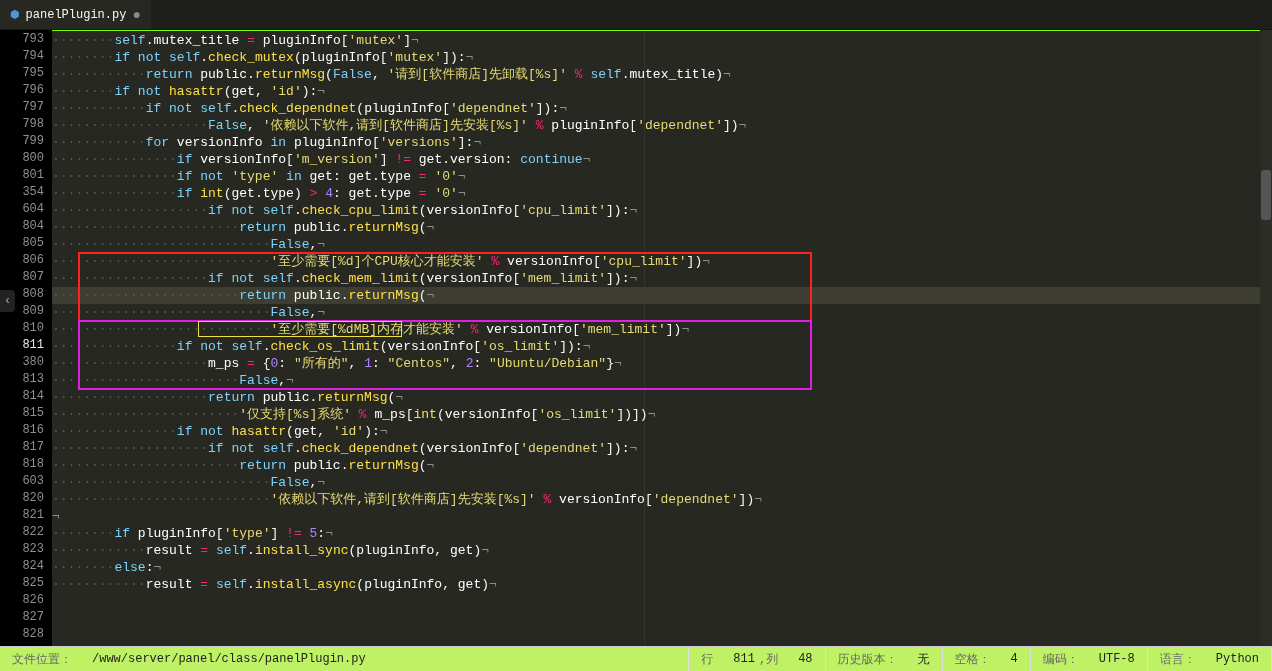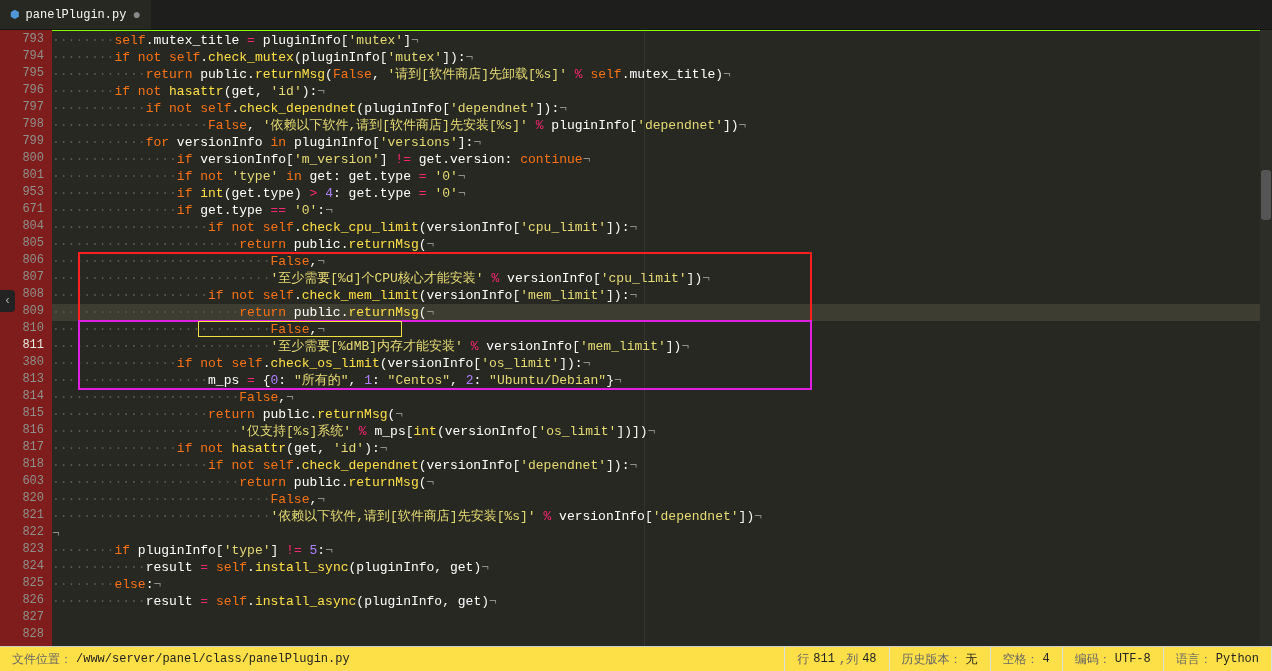--- a/index.html
+++ b/index.html
@@ -33,21 +33,21 @@
 .tab .icon { color: #5097d8; font-size: 11px; }
 .tab .close { color: #888; font-size: 14px; }
 .editor-area {
   position: relative;
   height: 616px;
   display: flex;
   overflow: hidden;
 }
 .gutter {
   width: 52px;
-  background: #7f1d1d;
+  background: #000000;
   text-align: right;
   padding-top: 1px;
   padding-right: 8px;
   color: #8f908a;
   font-size: 12px;
   line-height: 17px;
   user-select: none;
 }
 .gutter .ln { height: 17px; }
 .gutter .ln.cur { color: #e8e8e2; }
@@ -60,21 +60,21 @@
 .ruler { position: absolute; top: 0; bottom: 0; left: 592px; width: 1px; background: rgba(120,120,120,.15);}
 .code-line {
   height: 17px;
   white-space: pre;
   font-size: 13px;
   line-height: 17px;
   position: relative;
 }
 .code-line.cur { background: #3e3d32; }
 .ws { color: #555a50; }
-.kw { color: #f97316; }
+.kw { color: #7dd3fc; }
 .nm { color: #ffffff; }
 .fn { color: #fde047; }
 .st { color: #e6db74; }
 .nu { color: #ae81ff; }
 .op { color: #f92672; }
 .pn { color: #f8f8f2; }
 .cm { color: #8f908a; }
 .box-red {
   position: absolute;
   border: 2px solid #ff2020;
@@ -92,38 +92,38 @@
   border: 1px solid #f0e040;
   pointer-events: none;
   z-index: 6;
 }
 .status-bar {
   position: absolute;
   bottom: 0;
   left: 0;
   right: 0;
   height: 25px;
-  background: #fde047;
+  background: #bef264;
   color: #333;
   display: flex;
   align-items: center;
   font-size: 12px;
   border-top: 1px solid #ccc;
 }
 .status-bar .seg {
   padding: 0 12px;
   border-right: 1px solid #ddd;
   height: 100%;
   display: flex;
   align-items: center;
   white-space: nowrap;
 }
 .status-bar .seg:first-child { flex: 1; }
 .status-bar .label { color: #666; }
-.status-bar .val { color: #222; margin-left: 4px; }
+.status-bar .val { color: #222; margin-left: 20px; }
 .scrollbar {
   position: absolute;
   right: 0;
   top: 30px;
   width: 12px;
   height: 616px;
   background: #2c2d27;
 }
 .scrollbar .thumb {
   position: absolute;
@@ -167,22 +167,22 @@
   <div class="gutter" id="gutter">
       <div class="ln">793</div>
       <div class="ln">794</div>
       <div class="ln">795</div>
       <div class="ln">796</div>
       <div class="ln">797</div>
       <div class="ln">798</div>
       <div class="ln">799</div>
       <div class="ln">800</div>
       <div class="ln">801</div>
-      <div class="ln">953</div>
-      <div class="ln">671</div>
+      <div class="ln">354</div>
+      <div class="ln">604</div>
       <div class="ln">804</div>
       <div class="ln">805</div>
       <div class="ln">806</div>
       <div class="ln">807</div>
       <div class="ln">808</div>
       <div class="ln">809</div>
       <div class="ln">810</div>
       <div class="ln cur">811</div>
       <div class="ln">380</div>
       <div class="ln">813</div>
@@ -207,21 +207,20 @@
   <div class="code-line"><span class="ws">········</span><span class="kw">self</span><span class="pn">.</span><span class="nm">mutex_title</span><span class="pn"> </span><span class="op">=</span><span class="pn"> </span><span class="nm">pluginInfo</span><span class="pn">[</span><span class="st">'mutex'</span><span class="pn">]</span><span class="cm">¬</span></div>
       <div class="code-line"><span class="ws">········</span><span class="kw">if</span><span class="pn"> </span><span class="kw">not</span><span class="pn"> </span><span class="kw">self</span><span class="pn">.</span><span class="fn">check_mutex</span><span class="pn">(</span><span class="nm">pluginInfo</span><span class="pn">[</span><span class="st">'mutex'</span><span class="pn">]</span><span class="pn">)</span><span class="pn">:</span><span class="cm">¬</span></div>
       <div class="code-line"><span class="ws">············</span><span class="kw">return</span><span class="pn"> </span><span class="nm">public</span><span class="pn">.</span><span class="fn">returnMsg</span><span class="pn">(</span><span class="kw">False</span><span class="pn">,</span><span class="pn"> </span><span class="st">'请到[软件商店]先卸载[%s]'</span><span class="pn"> </span><span class="op">%</span><span class="pn"> </span><span class="kw">self</span><span class="pn">.</span><span class="nm">mutex_title</span><span class="pn">)</span><span class="cm">¬</span></div>
       <div class="code-line"><span class="ws">········</span><span class="kw">if</span><span class="pn"> </span><span class="kw">not</span><span class="pn"> </span><span class="fn">hasattr</span><span class="pn">(</span><span class="nm">get</span><span class="pn">,</span><span class="pn"> </span><span class="st">'id'</span><span class="pn">)</span><span class="pn">:</span><span class="cm">¬</span></div>
       <div class="code-line"><span class="ws">············</span><span class="kw">if</span><span class="pn"> </span><span class="kw">not</span><span class="pn"> </span><span class="kw">self</span><span class="pn">.</span><span class="fn">check_dependnet</span><span class="pn">(</span><span class="nm">pluginInfo</span><span class="pn">[</span><span class="st">'dependnet'</span><span class="pn">]</span><span class="pn">)</span><span class="pn">:</span><span class="cm">¬</span></div>
       <div class="code-line"><span class="ws">····················</span><span class="kw">False</span><span class="pn">,</span><span class="pn"> </span><span class="st">'依赖以下软件,请到[软件商店]先安装[%s]'</span><span class="pn"> </span><span class="op">%</span><span class="pn"> </span><span class="nm">pluginInfo</span><span class="pn">[</span><span class="st">'dependnet'</span><span class="pn">]</span><span class="pn">)</span><span class="cm">¬</span></div>
       <div class="code-line"><span class="ws">············</span><span class="kw">for</span><span class="pn"> </span><span class="nm">versionInfo</span><span class="pn"> </span><span class="kw">in</span><span class="pn"> </span><span class="nm">pluginInfo</span><span class="pn">[</span><span class="st">'versions'</span><span class="pn">]</span><span class="pn">:</span><span class="cm">¬</span></div>
       <div class="code-line"><span class="ws">················</span><span class="kw">if</span><span class="pn"> </span><span class="nm">versionInfo</span><span class="pn">[</span><span class="st">'m_version'</span><span class="pn">]</span><span class="pn"> </span><span class="op">!</span><span class="op">=</span><span class="pn"> </span><span class="nm">get</span><span class="pn">.</span><span class="nm">version</span><span class="pn">:</span><span class="pn"> </span><span class="kw">continue</span><span class="cm">¬</span></div>
       <div class="code-line"><span class="ws">················</span><span class="kw">if</span><span class="pn"> </span><span class="kw">not</span><span class="pn"> </span><span class="st">'type'</span><span class="pn"> </span><span class="kw">in</span><span class="pn"> </span><span class="nm">get</span><span class="pn">:</span><span class="pn"> </span><span class="nm">get</span><span class="pn">.</span><span class="nm">type</span><span class="pn"> </span><span class="op">=</span><span class="pn"> </span><span class="st">'0'</span><span class="cm">¬</span></div>
       <div class="code-line"><span class="ws">················</span><span class="kw">if</span><span class="pn"> </span><span class="fn">int</span><span class="pn">(</span><span class="nm">get</span><span class="pn">.</span><span class="nm">type</span><span class="pn">)</span><span class="pn"> </span><span class="op">&gt;</span><span class="pn"> </span><span class="nu">4</span><span class="pn">:</span><span class="pn"> </span><span class="nm">get</span><span class="pn">.</span><span class="nm">type</span><span class="pn"> </span><span class="op">=</span><span class="pn"> </span><span class="st">'0'</span><span class="cm">¬</span></div>
-      <div class="code-line"><span class="ws">················</span><span class="kw">if</span><span class="pn"> </span><span class="nm">get</span><span class="pn">.</span><span class="nm">type</span><span class="pn"> </span><span class="op">=</span><span class="op">=</span><span class="pn"> </span><span class="st">'0'</span><span class="pn">:</span><span class="cm">¬</span></div>
       <div class="code-line"><span class="ws">····················</span><span class="kw">if</span><span class="pn"> </span><span class="kw">not</span><span class="pn"> </span><span class="kw">self</span><span class="pn">.</span><span class="fn">check_cpu_limit</span><span class="pn">(</span><span class="nm">versionInfo</span><span class="pn">[</span><span class="st">'cpu_limit'</span><span class="pn">]</span><span class="pn">)</span><span class="pn">:</span><span class="cm">¬</span></div>
       <div class="code-line"><span class="ws">························</span><span class="kw">return</span><span class="pn"> </span><span class="nm">public</span><span class="pn">.</span><span class="fn">returnMsg</span><span class="pn">(</span><span class="cm">¬</span></div>
       <div class="code-line"><span class="ws">····························</span><span class="kw">False</span><span class="pn">,</span><span class="cm">¬</span></div>
       <div class="code-line"><span class="ws">····························</span><span class="st">'至少需要[%d]个CPU核心才能安装'</span><span class="pn"> </span><span class="op">%</span><span class="pn"> </span><span class="nm">versionInfo</span><span class="pn">[</span><span class="st">'cpu_limit'</span><span class="pn">]</span><span class="pn">)</span><span class="cm">¬</span></div>
       <div class="code-line"><span class="ws">····················</span><span class="kw">if</span><span class="pn"> </span><span class="kw">not</span><span class="pn"> </span><span class="kw">self</span><span class="pn">.</span><span class="fn">check_mem_limit</span><span class="pn">(</span><span class="nm">versionInfo</span><span class="pn">[</span><span class="st">'mem_limit'</span><span class="pn">]</span><span class="pn">)</span><span class="pn">:</span><span class="cm">¬</span></div>
       <div class="code-line cur"><span class="ws">························</span><span class="kw">return</span><span class="pn"> </span><span class="nm">public</span><span class="pn">.</span><span class="fn">returnMsg</span><span class="pn">(</span><span class="cm">¬</span></div>
       <div class="code-line"><span class="ws">····························</span><span class="kw">False</span><span class="pn">,</span><span class="cm">¬</span></div>
       <div class="code-line"><span class="ws">····························</span><span class="st">'至少需要[%dMB]内存才能安装'</span><span class="pn"> </span><span class="op">%</span><span class="pn"> </span><span class="nm">versionInfo</span><span class="pn">[</span><span class="st">'mem_limit'</span><span class="pn">]</span><span class="pn">)</span><span class="cm">¬</span></div>
       <div class="code-line"><span class="ws">················</span><span class="kw">if</span><span class="pn"> </span><span class="kw">not</span><span class="pn"> </span><span class="kw">self</span><span class="pn">.</span><span class="fn">check_os_limit</span><span class="pn">(</span><span class="nm">versionInfo</span><span class="pn">[</span><span class="st">'os_limit'</span><span class="pn">]</span><span class="pn">)</span><span class="pn">:</span><span class="cm">¬</span></div>
       <div class="code-line"><span class="ws">····················</span><span class="nm">m_ps</span><span class="pn"> </span><span class="op">=</span><span class="pn"> </span><span class="pn">{</span><span class="nu">0</span><span class="pn">:</span><span class="pn"> </span><span class="st">"所有的"</span><span class="pn">,</span><span class="pn"> </span><span class="nu">1</span><span class="pn">:</span><span class="pn"> </span><span class="st">"Centos"</span><span class="pn">,</span><span class="pn"> </span><span class="nu">2</span><span class="pn">:</span><span class="pn"> </span><span class="st">"Ubuntu/Debian"</span><span class="pn">}</span><span class="cm">¬</span></div>

